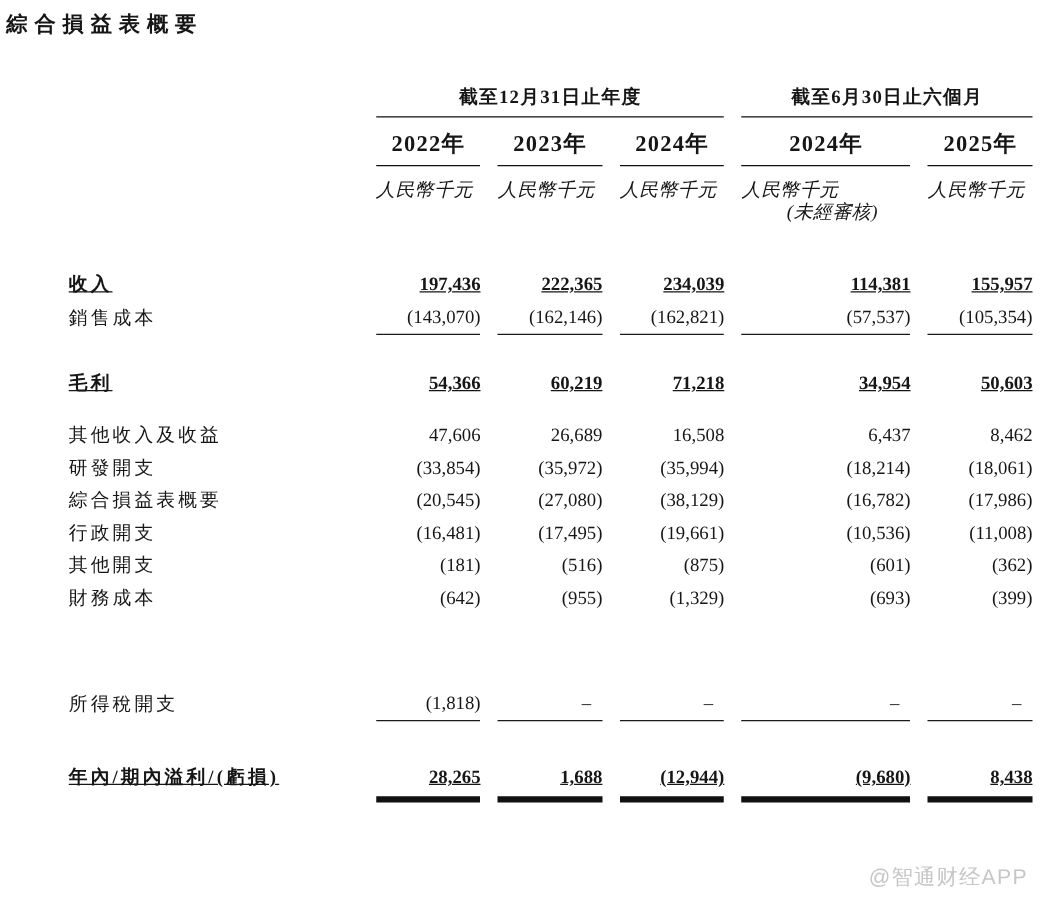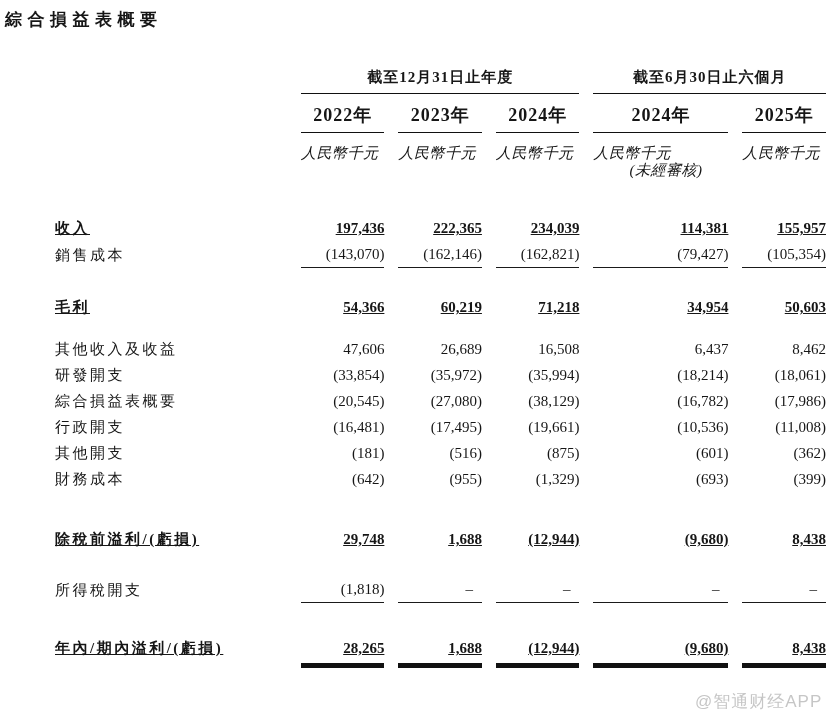--- a/index.html
+++ b/index.html
@@ -79,21 +79,21 @@
           <td class="num">222,365</td>
           <td class="num">234,039</td>
           <td class="num">114,381</td>
           <td class="num">155,957</td>
         </tr>
         <tr>
           <td class="lbl">銷售成本</td>
           <td class="num u">(143,070)</td>
           <td class="num u">(162,146)</td>
           <td class="num u">(162,821)</td>
-          <td class="num u">(79,427)</td>
+          <td class="num u">(57,537)</td>
           <td class="num u">(105,354)</td>
         </tr>
         <tr>
           <td class="sp-cell" colspan="6" style="height: 26px;"></td>
         </tr>
         <tr class="bold">
           <td class="lbl">毛利</td>
           <td class="num">54,366</td>
           <td class="num">60,219</td>
           <td class="num">71,218</td>
@@ -147,28 +147,20 @@
           <td class="lbl">財務成本</td>
           <td class="num">(642)</td>
           <td class="num">(955)</td>
           <td class="num">(1,329)</td>
           <td class="num">(693)</td>
           <td class="num">(399)</td>
         </tr>
         <tr>
           <td class="sp-cell" colspan="6" style="height: 34px;"></td>
         </tr>
-        <tr class="bold">
-          <td class="lbl">除稅前溢利/(虧損)</td>
-          <td class="num">29,748</td>
-          <td class="num">1,688</td>
-          <td class="num">(12,944)</td>
-          <td class="num">(9,680)</td>
-          <td class="num">8,438</td>
-        </tr>
         <tr>
           <td class="sp-cell" colspan="6" style="height: 24px;"></td>
         </tr>
         <tr>
           <td class="lbl">所得稅開支</td>
           <td class="num u">(1,818)</td>
           <td class="num u" style="padding-right: 9px;">–</td>
           <td class="num u" style="padding-right: 9px;">–</td>
           <td class="num u" style="padding-right: 9px;">–</td>
           <td class="num u" style="padding-right: 9px;">–</td>

